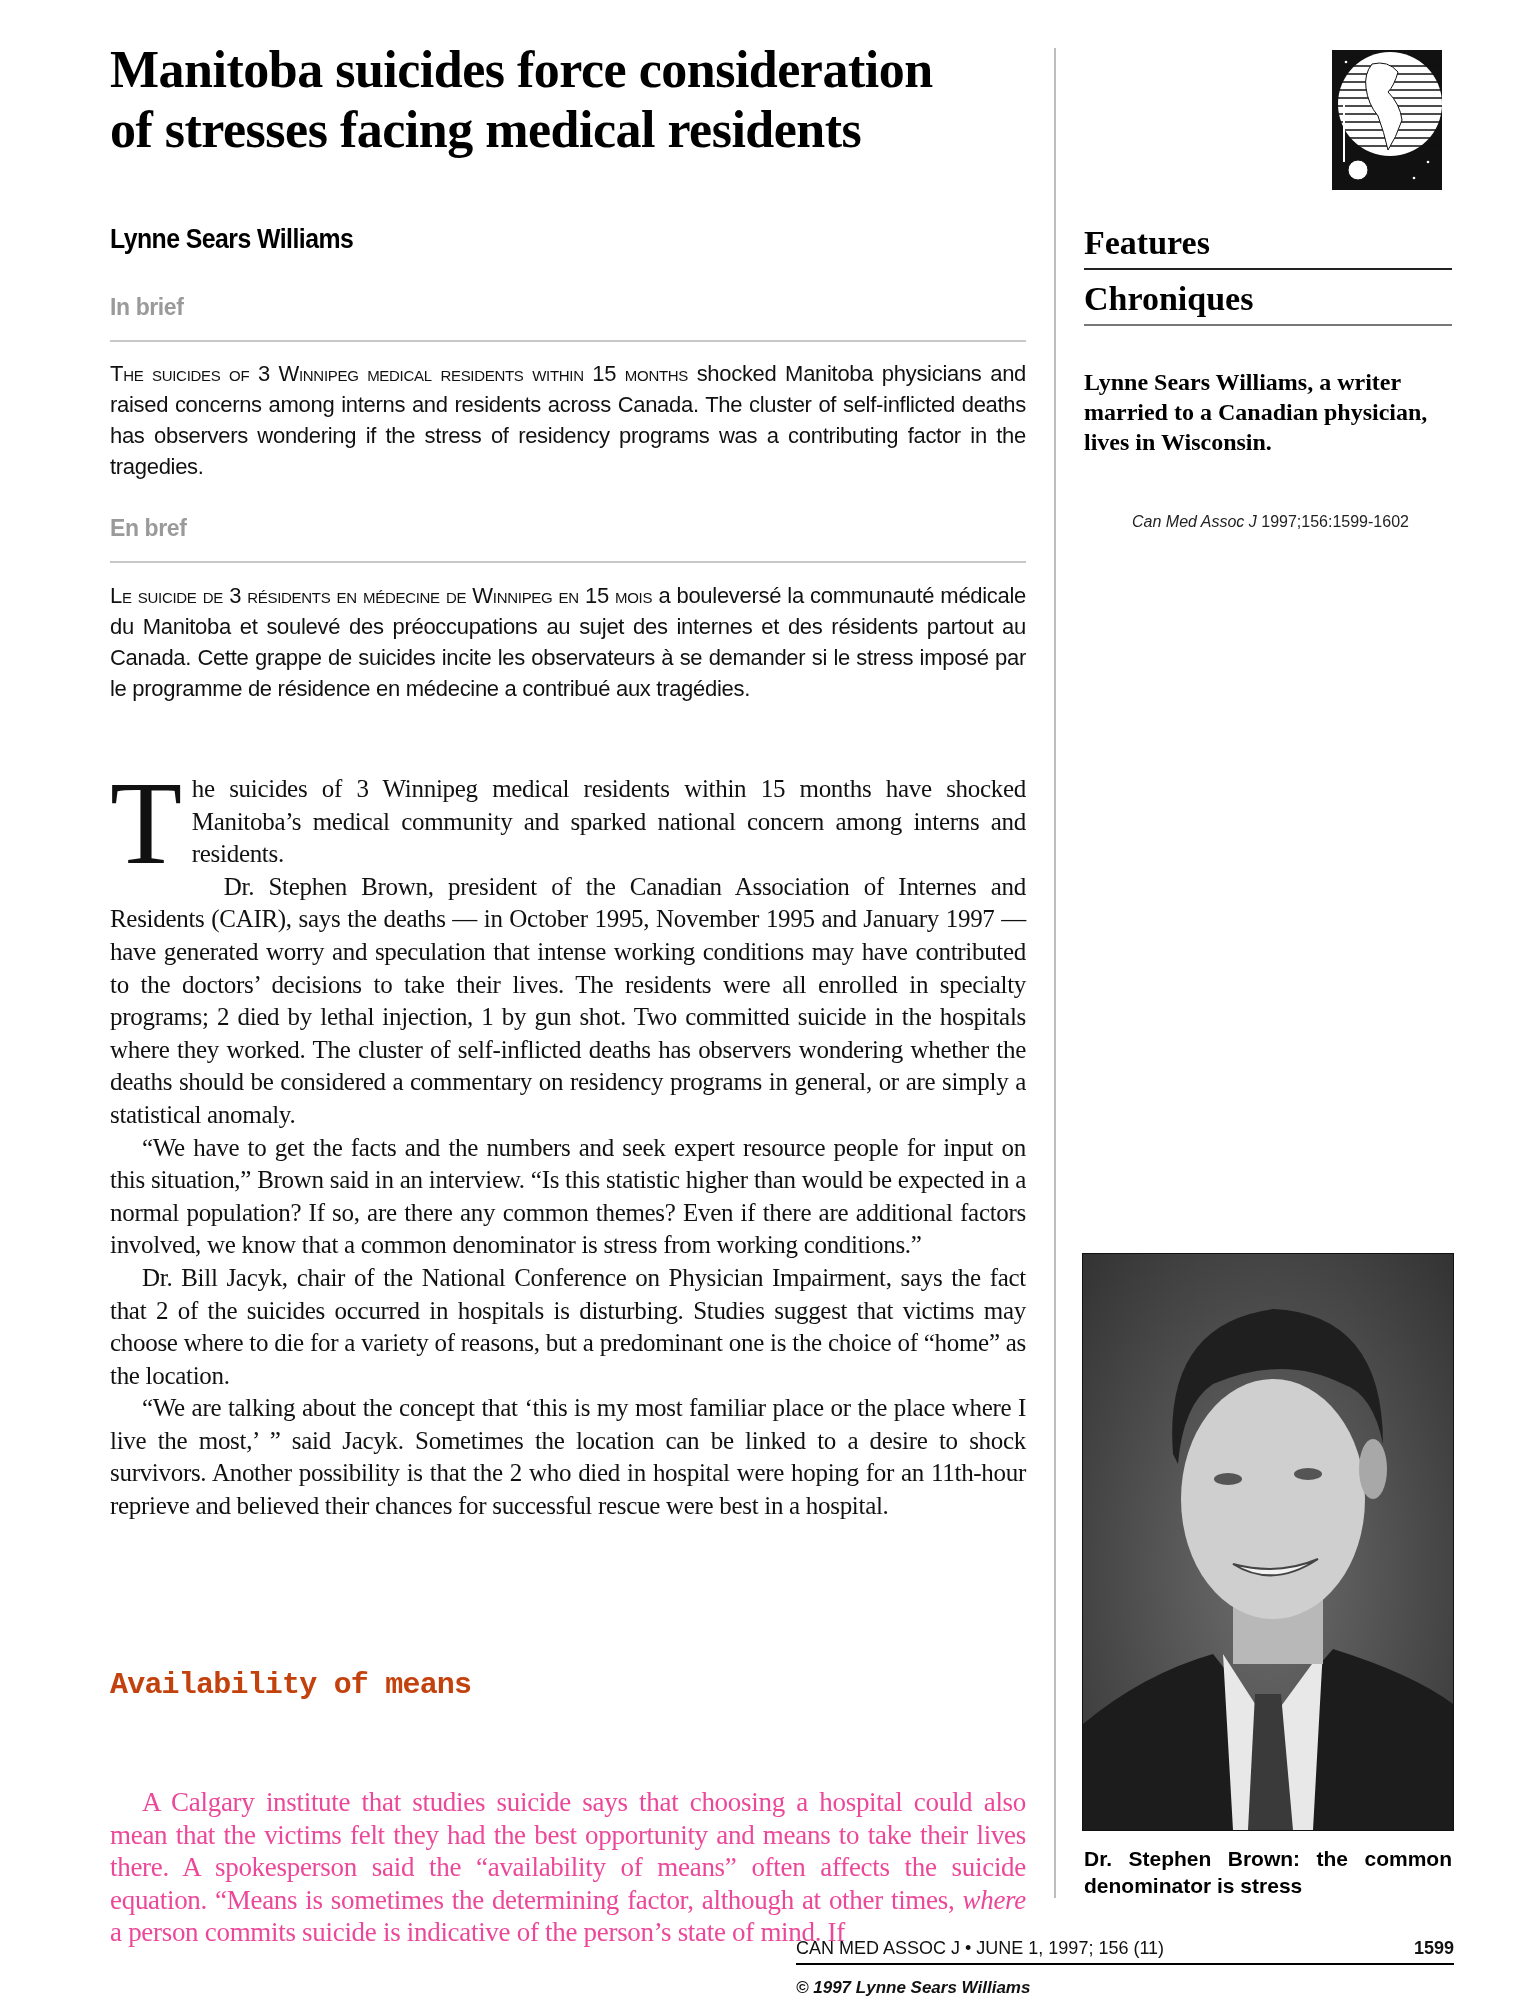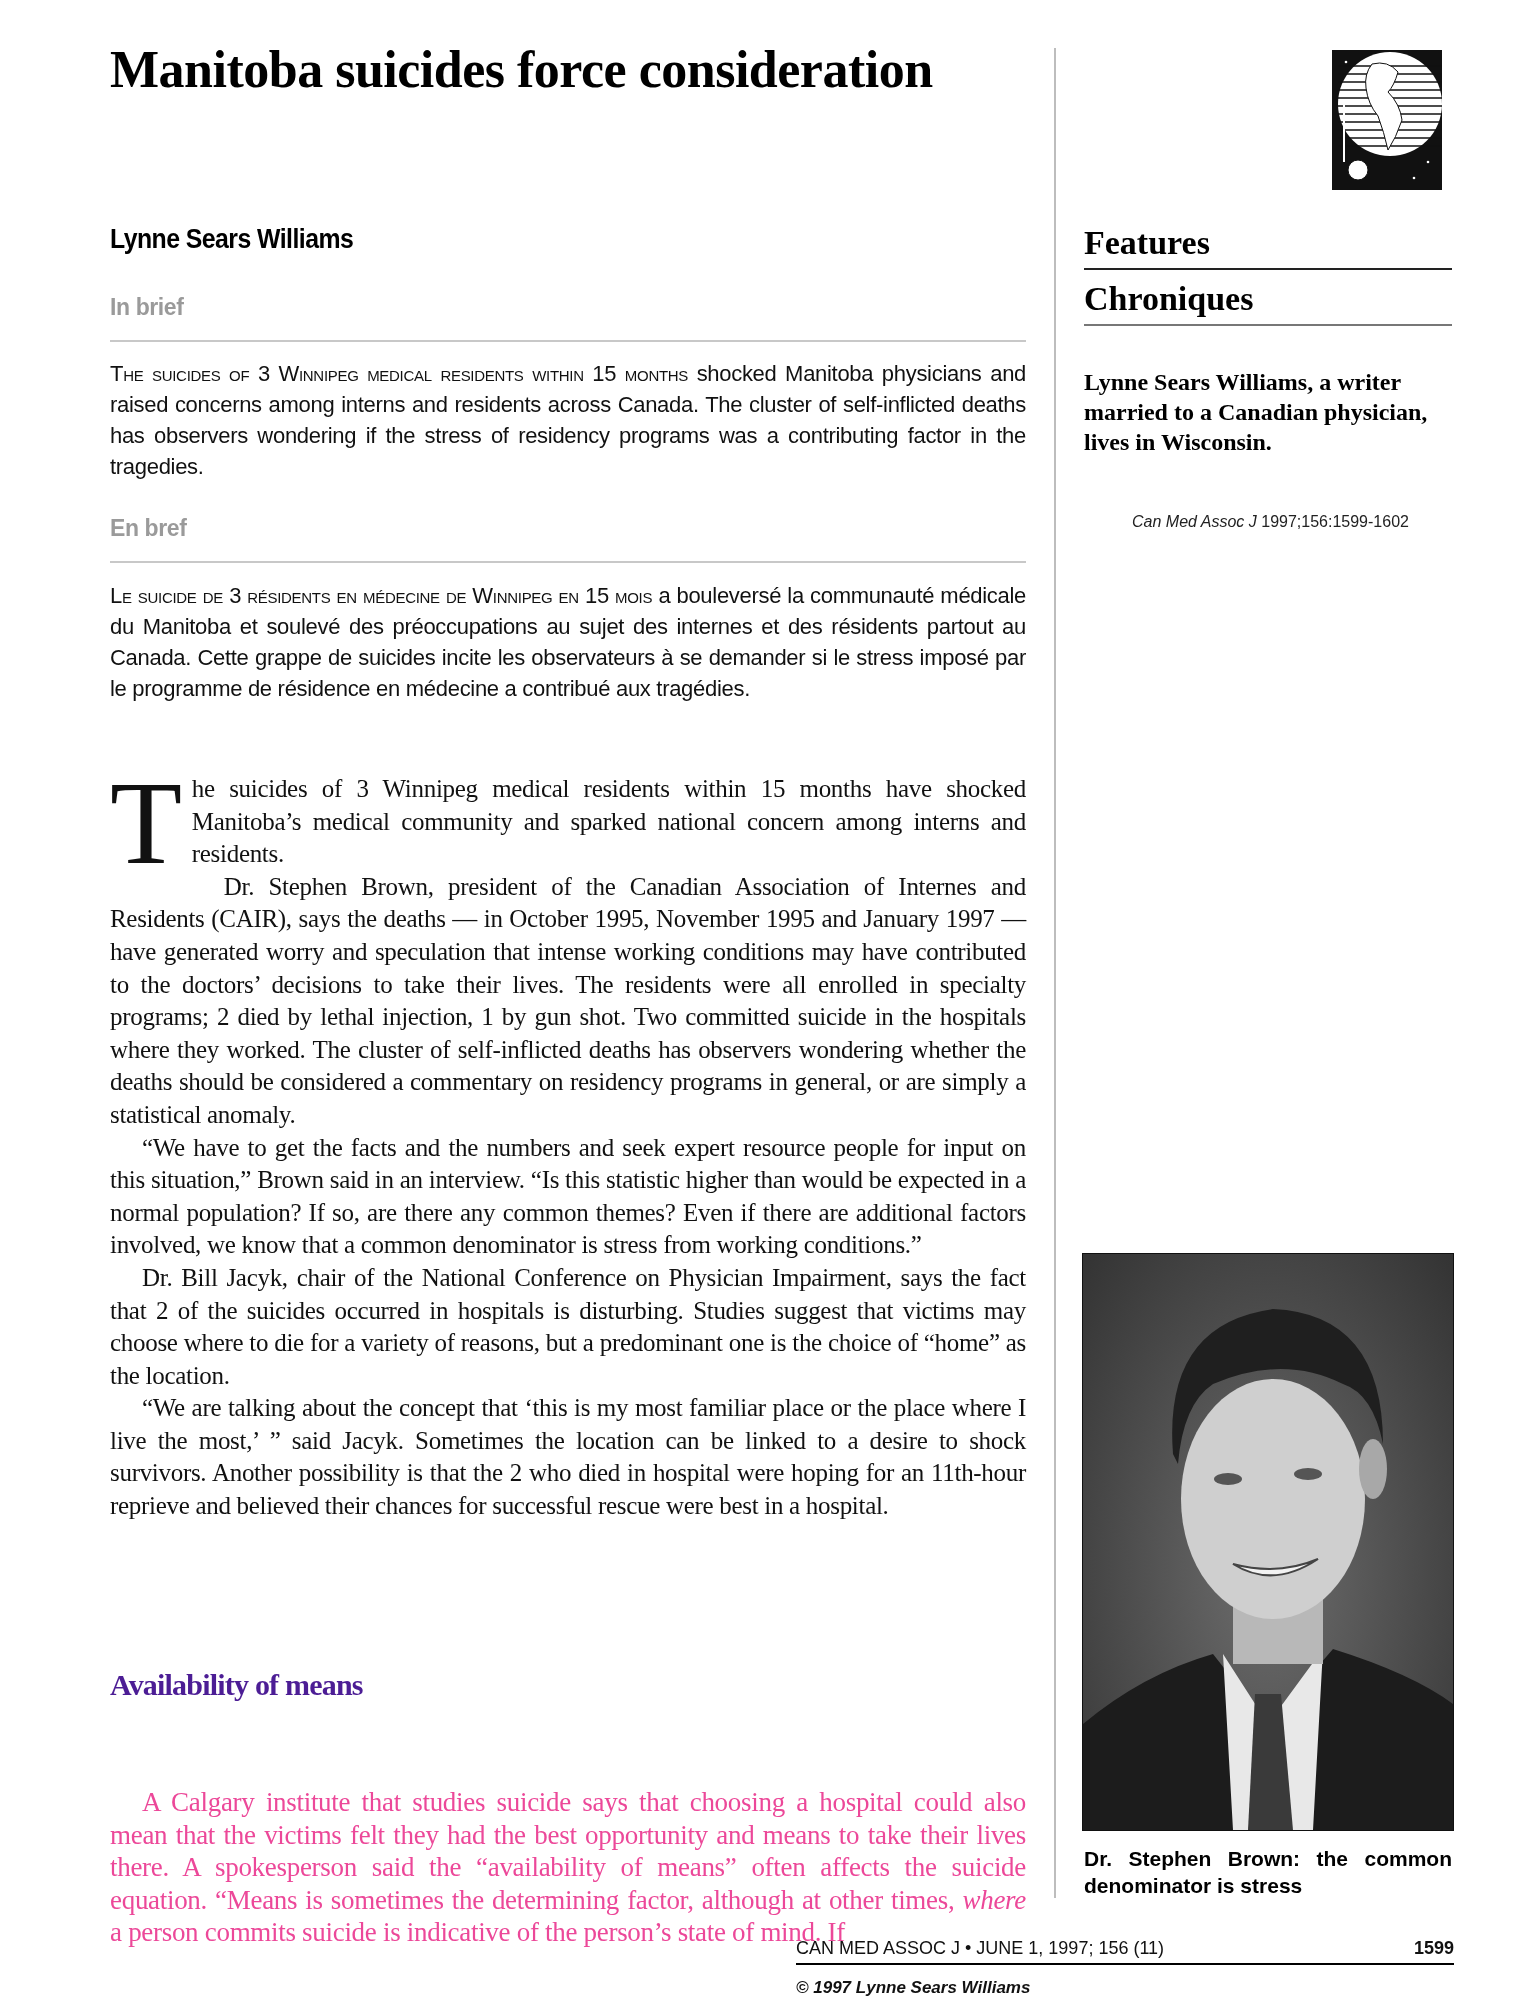--- a/index.html
+++ b/index.html
@@ -36,21 +36,21 @@
     text-align: justify; color: #111; letter-spacing: -0.3px;
   }
   #body-text p { margin: 0; text-indent: 32px; }
   #body-text p.first { text-indent: 0; }
   .dropcap {
     float: left; font-size: 118px; line-height: 94px; margin: 4px 10px 0 0;
     font-family: "Liberation Serif", serif; color: #111;
   }
   #subhead {
     position: absolute; left: 110px; top: 1668px;
-    font-family: Liberation Serif, serif; font-weight: bold; font-size: 30px; color: #4c1d95;
+    font-family: Liberation Mono, monospace; font-weight: bold; font-size: 30px; color: #c2410c;
     letter-spacing: -0.8px;
   }
   #body-text-2 {
     position: absolute; left: 110px; top: 1738px; width: 916px;
     font-family: "Liberation Serif", serif; font-size: 27px; line-height: 32.6px;
     text-align: justify; color: #ec4899; letter-spacing: -0.3px; margin-top: 48px;
   }
   #body-text-2 p { margin: 0; text-indent: 32px; }
 
   
@@ -95,20 +95,21 @@
   #copyright {
     position: absolute; left: 796px; top: 1978px;
     font-family: "Liberation Sans", sans-serif; font-weight: bold; font-style: italic; font-size: 17px; color: #111;
   }
 </style>
 </head>
 <body>
 
 <h1 id="title">
   <span>Manitoba suicides force consideration</span><br>
+  <span>of stresses facing medical residents</span>
 </h1>
 
 <div id="divider-v"></div>
 
 <div id="author">Lynne Sears Williams</div>
 
 <div class="brief-head" style="top:294px;">In brief</div>
 <div class="brief-text" style="top:358px;">
   <span class="sc-lead">The suicides of 3 Winnipeg medical residents within 15 months</span><span> shocked Manitoba physicians and raised concerns among interns and residents across Canada. The cluster of self-inflicted deaths has observers wondering if the stress of residency programs was a contributing factor in the tragedies.</span>
 </div>

